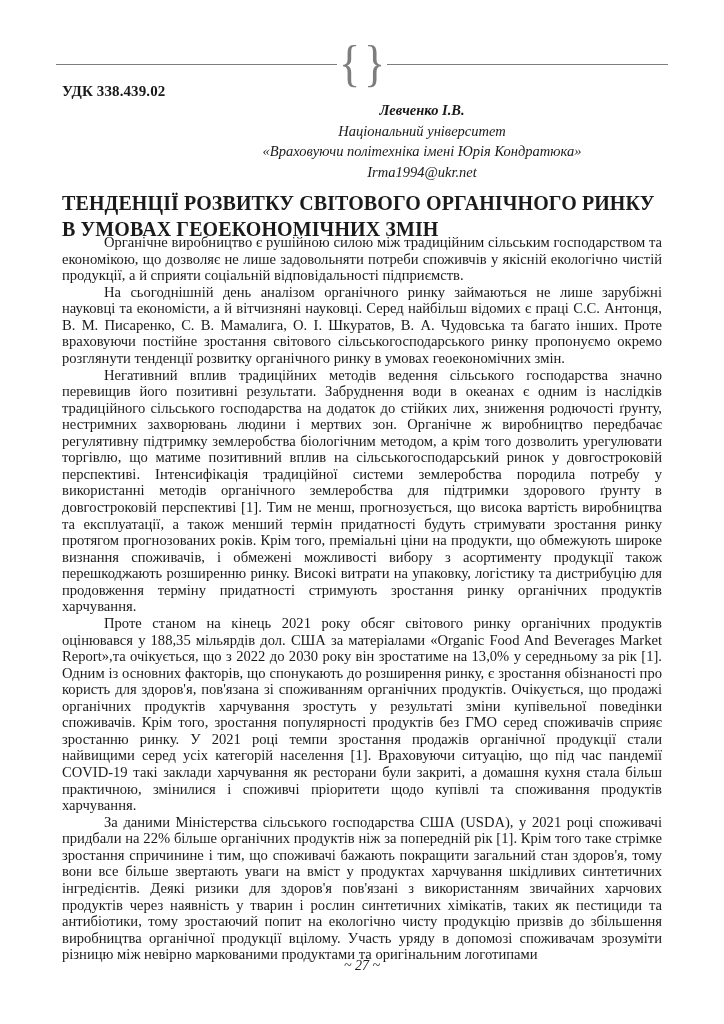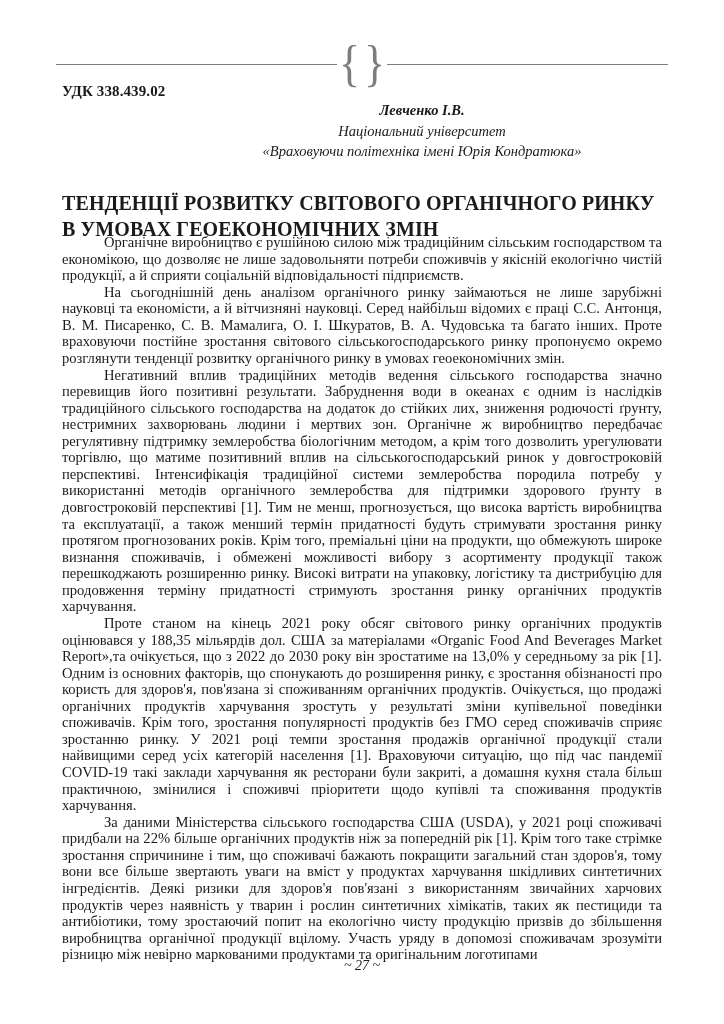--- a/index.html
+++ b/index.html
@@ -145,20 +145,21 @@
     <span class="rh-brace">}</span>
     <div class="rh-rule"></div>
   </div>
 
   <div class="udc">УДК 338.439.02</div>
 
   <div class="author-block">
     <div class="author-name">Левченко І.В.</div>
     <div class="author-affil">Національний університет</div>
     <div class="author-affil2">«Враховуючи політехніка імені Юрія Кондратюка»</div>
+    <div class="author-email">Irma1994@ukr.net</div>
   </div>
 
   <h1 class="doc-title">ТЕНДЕНЦІЇ РОЗВИТКУ СВІТОВОГО ОРГАНІЧНОГО РИНКУ В УМОВАХ ГЕОЕКОНОМІЧНИХ ЗМІН</h1>
 
   <div class="body-text">
     <p>Органічне виробництво є рушійною силою між традиційним сільським господарством та економікою, що дозволяє не лише задовольняти потреби споживчів у якісній екологічно чистій продукції, а й сприяти соціальній відповідальності підприємств.</p>
     <p>На сьогоднішній день аналізом органічного ринку займаються не лише зарубіжні науковці та економісти, а й вітчизняні науковці. Серед найбільш відомих є праці С.С. Антонця, В. М. Писаренко, С. В. Мамалига, О. І. Шкуратов, В. А. Чудовська та багато інших. Проте враховуючи постійне зростання світового сільськогосподарського ринку пропонуємо окремо розглянути тенденції розвитку органічного ринку в умовах геоекономічних змін.</p>
     <p>Негативний вплив традиційних методів ведення сільського господарства значно перевищив його позитивні результати. Забруднення води в океанах є одним із наслідків традиційного сільського господарства на додаток до стійких лих, зниження родючості ґрунту, нестримних захворювань людини і мертвих зон. Органічне ж виробництво передбачає регулятивну підтримку землеробства біологічним методом, а крім того дозволить урегулювати торгівлю, що  матиме позитивний вплив на сільськогосподарський ринок у довгостроковій перспективі. Інтенсифікація традиційної системи землеробства породила потребу у використанні методів органічного землеробства для підтримки здорового ґрунту в довгостроковій перспективі [1]. Тим не менш, прогнозується, що висока вартість виробництва та експлуатації, а також менший термін придатності будуть стримувати зростання ринку протягом прогнозованих років. Крім того, преміальні ціни на продукти, що обмежують широке визнання споживачів, і обмежені можливості вибору з асортименту продукції також перешкоджають розширенню ринку. Високі витрати на упаковку, логістику та дистрибуцію для продовження терміну придатності стримують зростання ринку органічних продуктів харчування.</p>
     <p>Проте станом на кінець 2021 року обсяг світового ринку органічних продуктів оцінювався у 188,35 мільярдів дол. США  за матеріалами  «Organic Food And Beverages Market Report»,та очікується, що з 2022 до 2030 року він зростатиме на 13,0% у середньому за рік [1]. Одним із основних факторів, що спонукають до розширення ринку, є зростання обізнаності про користь для здоров'я, пов'язана зі споживанням органічних продуктів. Очікується, що продажі органічних продуктів харчування зростуть у результаті зміни купівельної поведінки споживачів. Крім того, зростання популярності продуктів без ГМО серед споживачів сприяє зростанню ринку. У 2021 році темпи зростання продажів органічної продукції стали найвищими серед усіх категорій населення [1]. Враховуючи ситуацію, що  під час пандемії COVID-19 такі заклади харчування як ресторани були закриті, а домашня кухня стала більш практичною, змінилися і споживчі пріоритети  щодо купівлі та споживання продуктів харчування.</p>
     <p>За даними Міністерства сільського господарства США (USDA), у 2021 році споживачі придбали на 22% більше органічних продуктів ніж за попередній рік [1]. Крім того таке стрімке зростання спричинине і тим, що споживачі бажають покращити загальний стан здоров'я, тому вони все більше звертають уваги на вміст у продуктах харчування шкідливих синтетичних інгредієнтів. Деякі ризики для здоров'я пов'язані з використанням звичайних харчових продуктів через наявність у тварин і рослин синтетичних хімікатів, таких як пестициди та антибіотики, тому зростаючий попит на екологічно чисту продукцію призвів до збільшення виробництва органічної продукції вцілому. Участь уряду в допомозі споживачам зрозуміти різницю між невірно маркованими продуктами та оригінальним логотипами</p>

